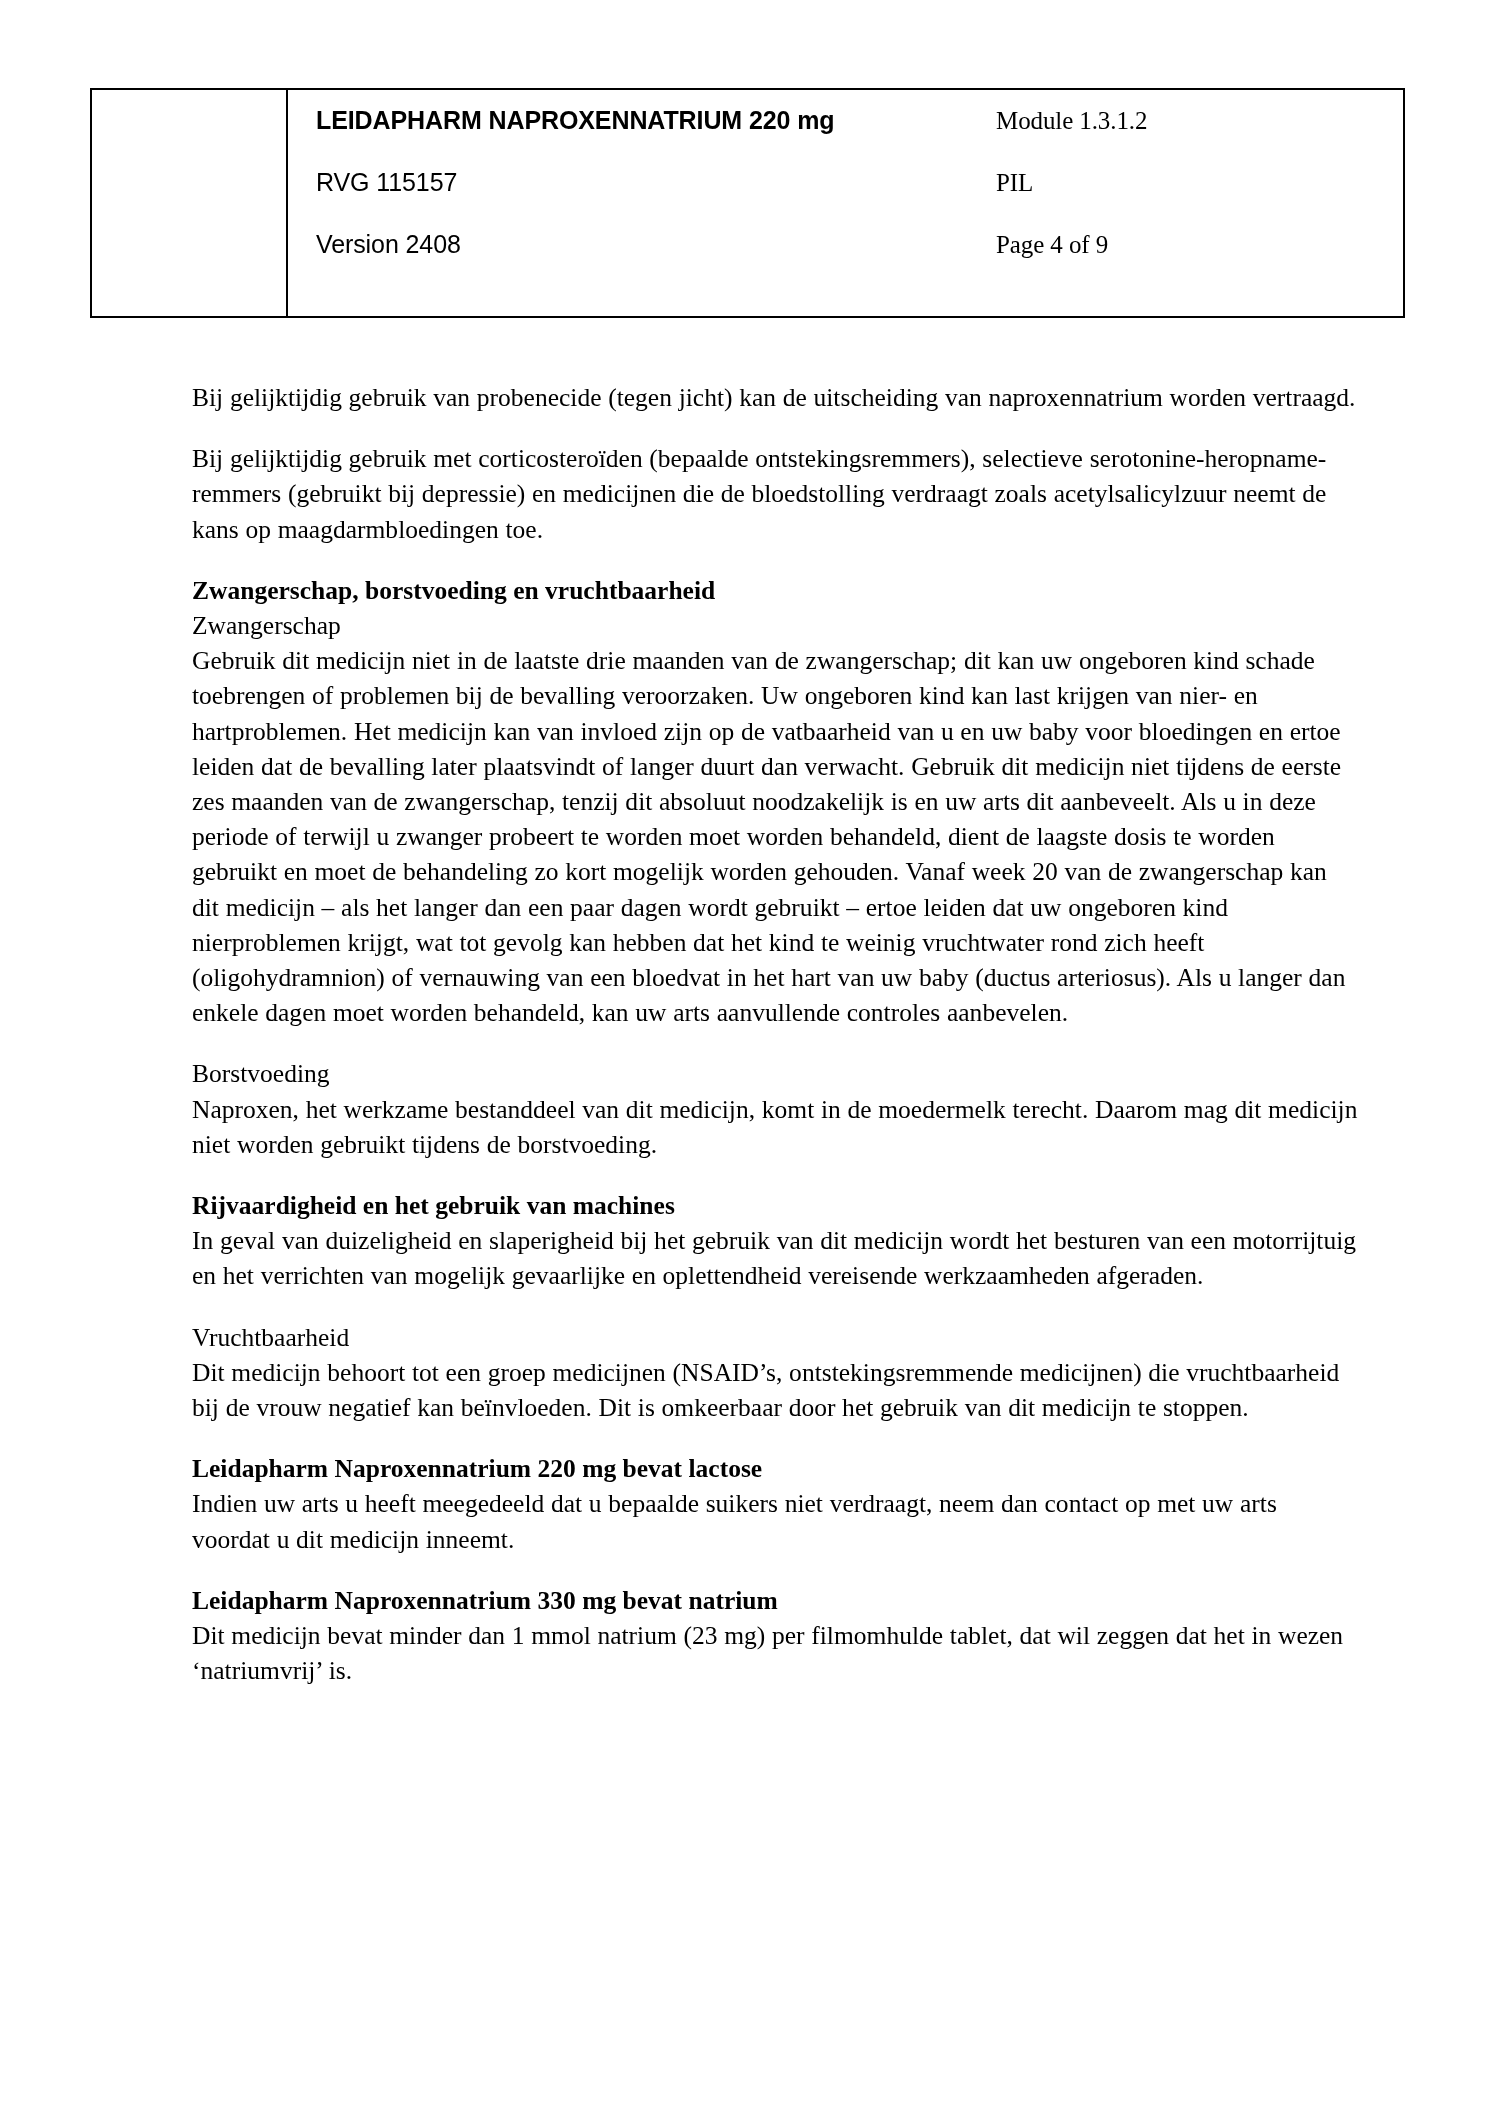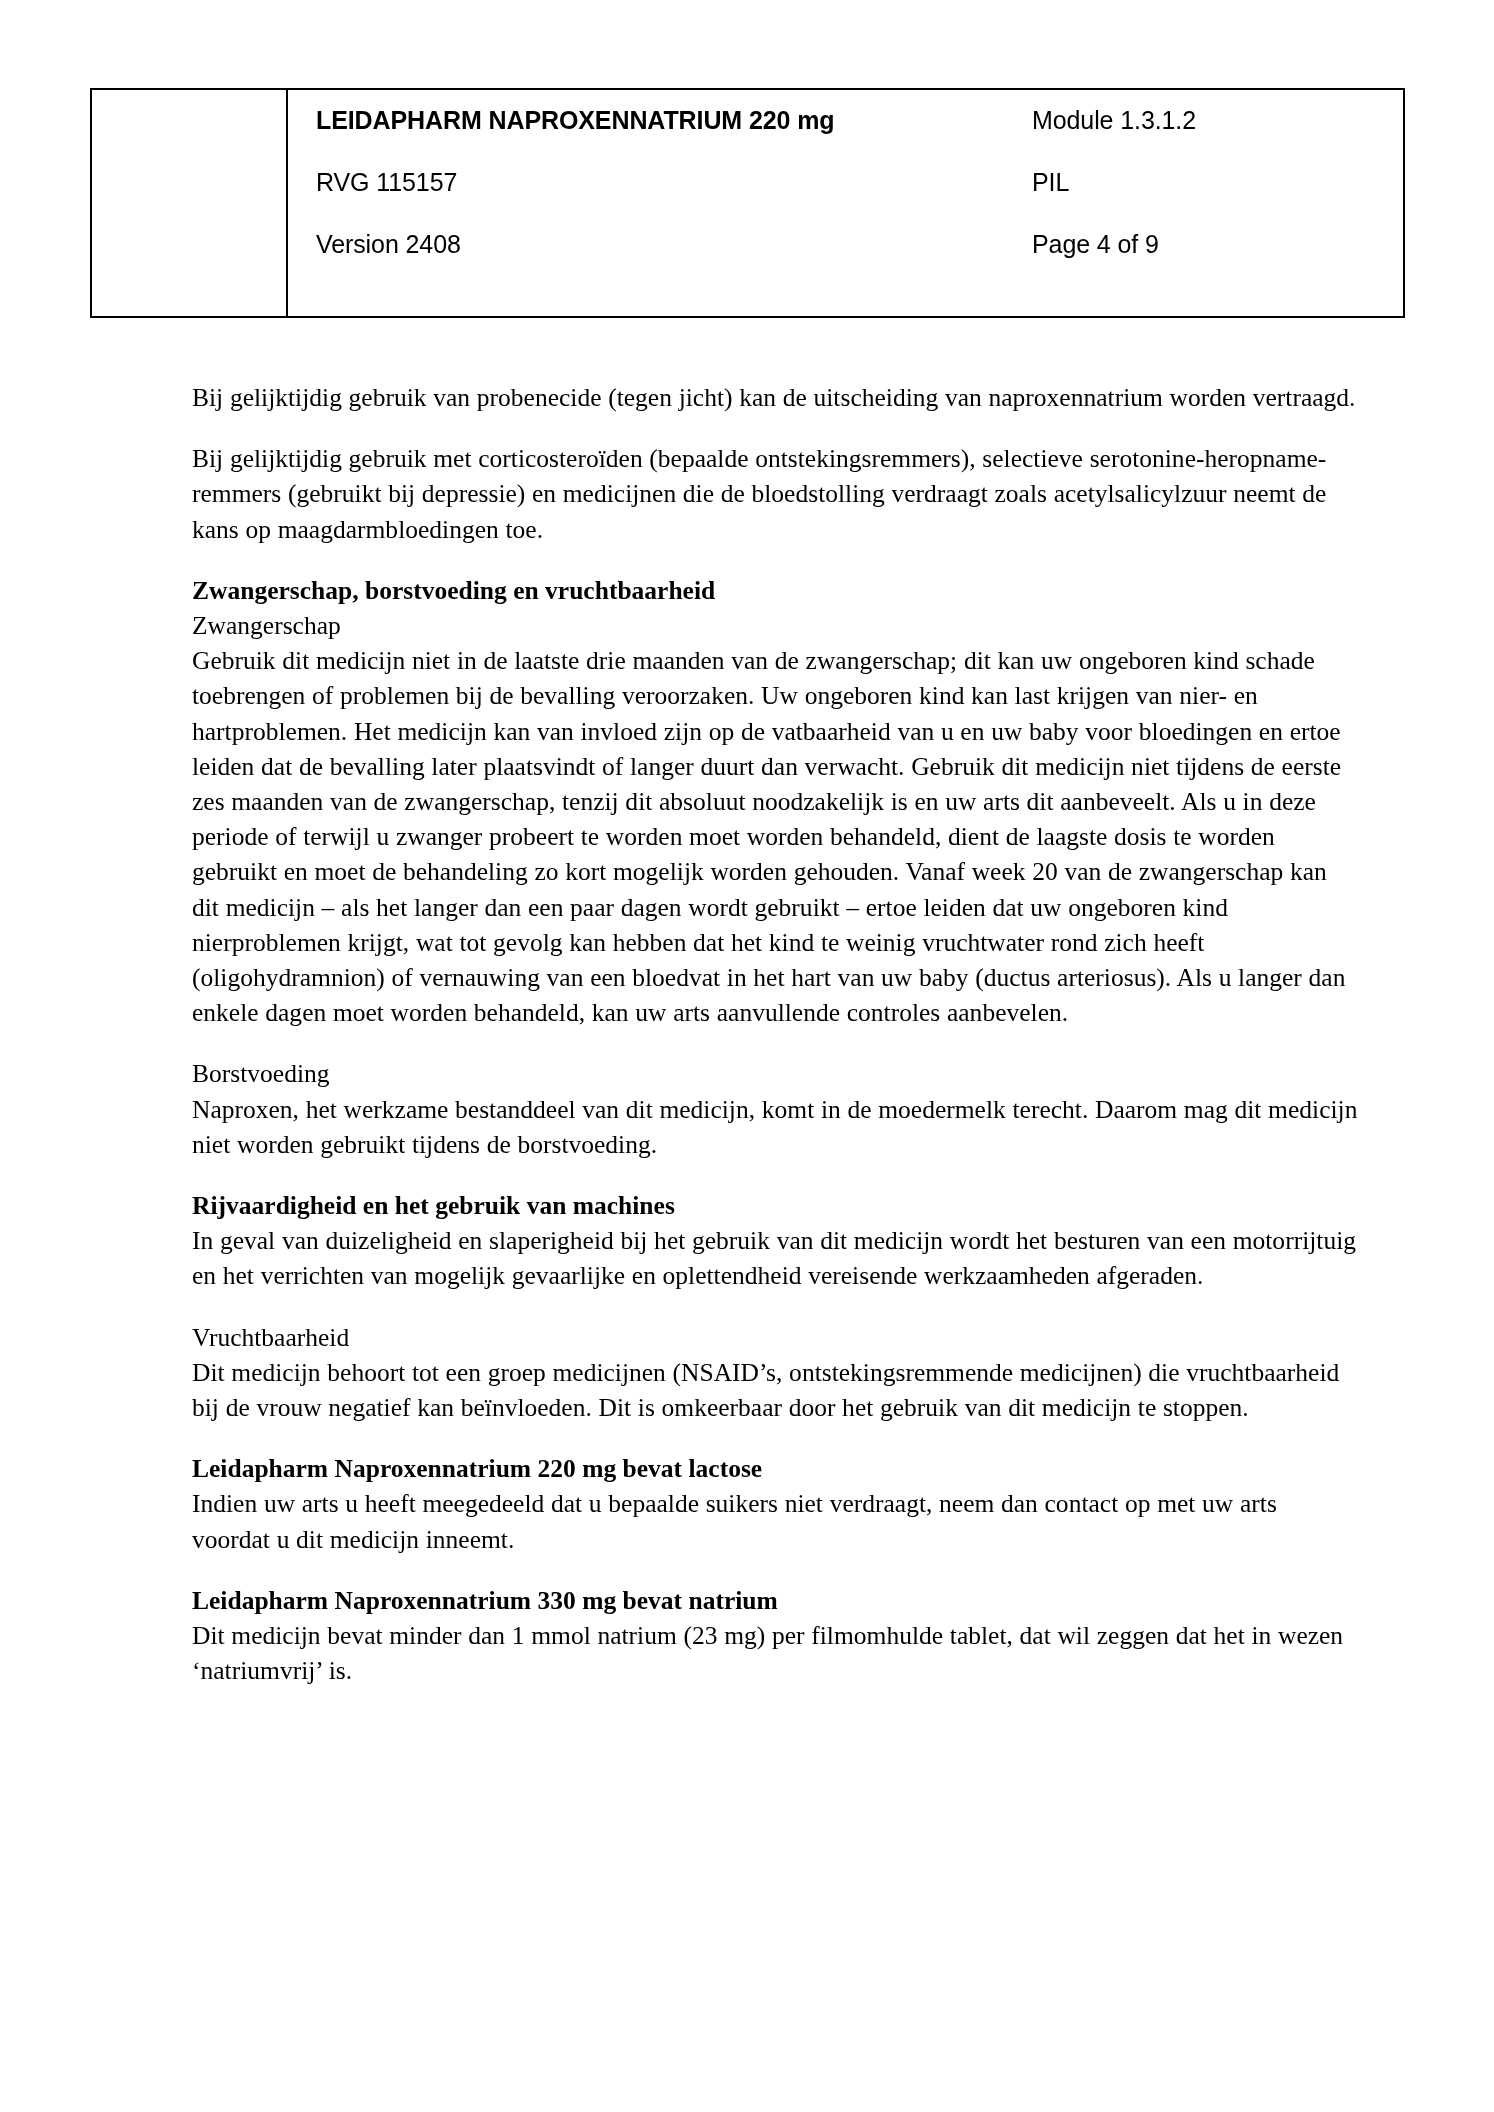--- a/index.html
+++ b/index.html
@@ -50,32 +50,31 @@
     top: 0;
     right: 0;
     bottom: 0;
     padding: 16px 26px 0 28px;
     box-sizing: border-box;
   }
   .hrow {
     display: flex;
     align-items: baseline;
     height: 52px;
-    gap: 36px;
   }
   .hrow .left {
     flex: 0 0 680px;
     font-size: 25px;
     font-family: "Liberation Sans", sans-serif;
     letter-spacing: -0.1px;
   }
   .hrow .right {
     flex: 1 1 auto;
     font-size: 25px;
-    font-family: Liberation Sans, sans-serif;
+    font-family: Liberation Serif, serif;
     letter-spacing: -0.1px;
   }
   .hrow .left.bold { font-weight: bold; }
   .hrow.r1 { height: 62px; }
   .hrow.r2 { height: 62px; }
   .hrow.r3 { height: 56px; }
 
   
   .body {
     position: absolute;

